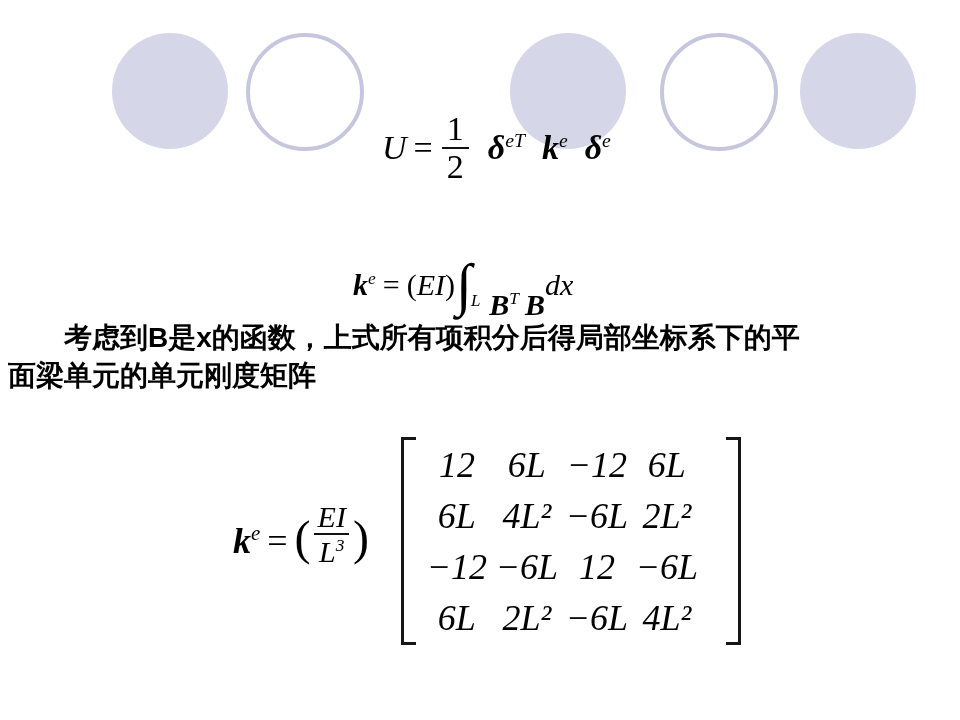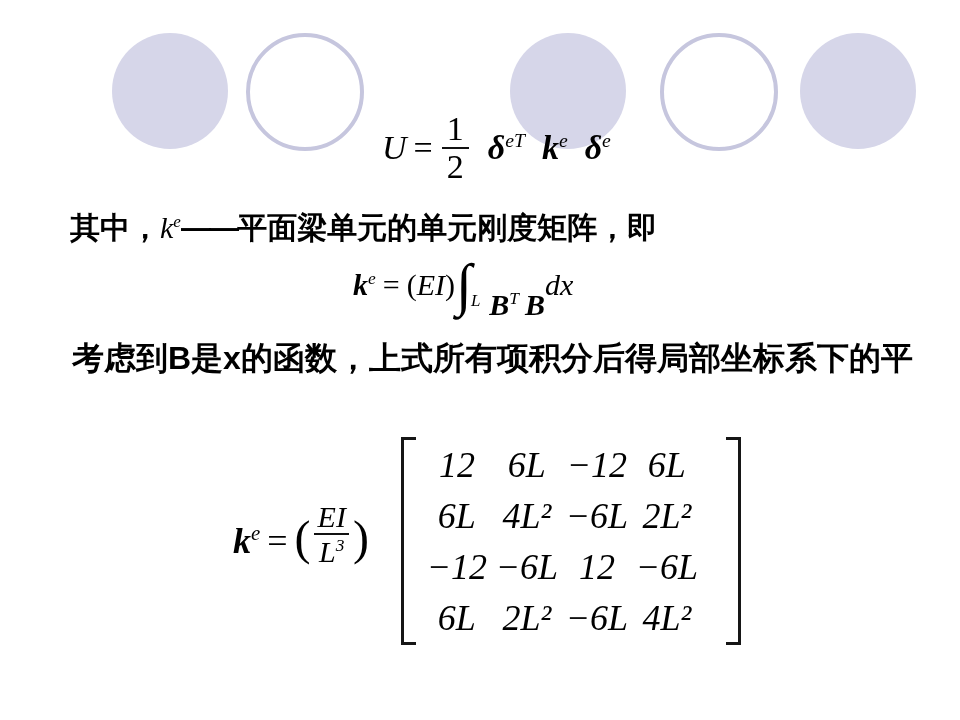--- a/index.html
+++ b/index.html
@@ -47,21 +47,21 @@
          align-items:center;justify-items:center;padding:2px 24px 2px 6px;
          font-size:36px;font-style:italic;}
 
   
   .cntext{position:absolute;font-family:"Liberation Sans",sans-serif;font-weight:bold;color:#000;z-index:2;}
   .where{left:70px;top:208px;font-size:30px;white-space:nowrap;}
   .where .kinline{font-family:"Liberation Serif","DejaVu Serif",serif;font-weight:normal;
                   font-style:italic;font-size:30px;}
   .where .kinline sup{font-size:17px;font-style:italic;line-height:0;}
   .where .dash{letter-spacing:-0.06em;}
-  .para{left:8px;top:339px;width:948px;font-size:32px;line-height:38px;}
+  .para{left:8px;top:319px;width:948px;font-size:28px;line-height:38px;}
 </style>
 </head>
 <body>
 
 <div class="slide">
 
   <div class="circle filled c1"></div>
   <div class="circle outlined c2"></div>
   <div class="circle filled c3"></div>
   <div class="circle outlined c4"></div>
@@ -72,41 +72,39 @@
     <span class="rel upright">=</span>
     <span class="frac">
       <span class="num upright">1</span>
       <span class="den upright">2</span>
     </span>
     <span class="term"><span class="bvar">δ</span><sup class="msup ivar">eT</sup></span>
     <span class="term"><span class="bvar">k</span><sup class="msup ivar">e</sup></span>
     <span class="term"><span class="bvar">δ</span><sup class="msup ivar">e</sup></span>
   </div>
 
-  <div class="cntext where">
-    <span>其中，</span><span class="kinline"><span>k</span><sup>e</sup></span><span class="dash">——</span><span>平面梁单元的单元刚度矩阵，即</span>
-  </div>
 
   <div class="formula f2">
     <span class="term"><span class="bvar">k</span><sup class="msup ivar">e</sup></span>
     <span class="rel upright">=</span>
     <span class="upright">(</span>
     <span class="ivar">EI</span>
     <span class="upright">)</span>
     <span class="intwrap">
         <span class="int-glyph">∫</span>
         <span class="int-sub">L</span>
       </span>
     <span class="term gap"><span class="bvar">B</span><sup class="msup ivar">T</sup></span>
     <span class="bvar gap">B</span>
     <span class="ivar">dx</span>
   </div>
 
   <div class="cntext para">
     <div>　　考虑到B是x的函数，上式所有项积分后得局部坐标系下的平</div>
+    <div>面梁单元的单元刚度矩阵</div>
   </div>
 
   <div class="formula f3">
     <span class="term"><span class="bvar">k</span><sup class="msup ivar">e</sup></span>
     <span class="rel upright">=</span>
     <span class="paren upright">(</span>
     <span class="frac">
       <span class="num ivar">EI</span>
       <span class="den"><span class="ivar">L</span><sup class="msup ivar">3</sup></span>
     </span>

